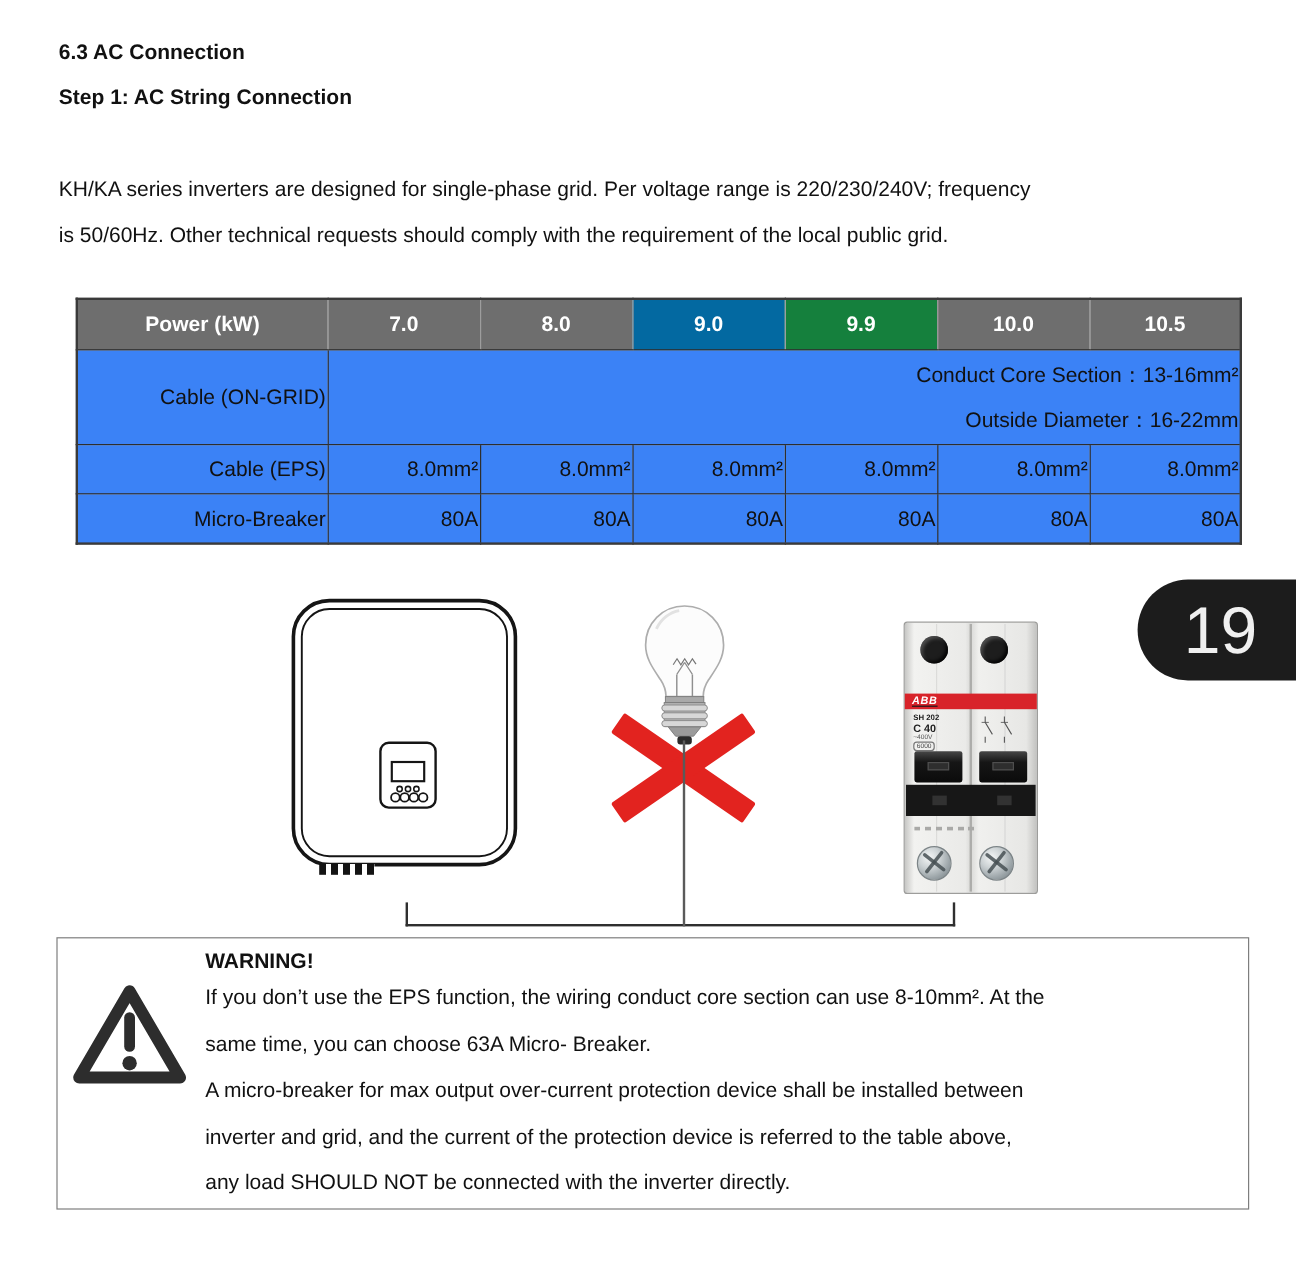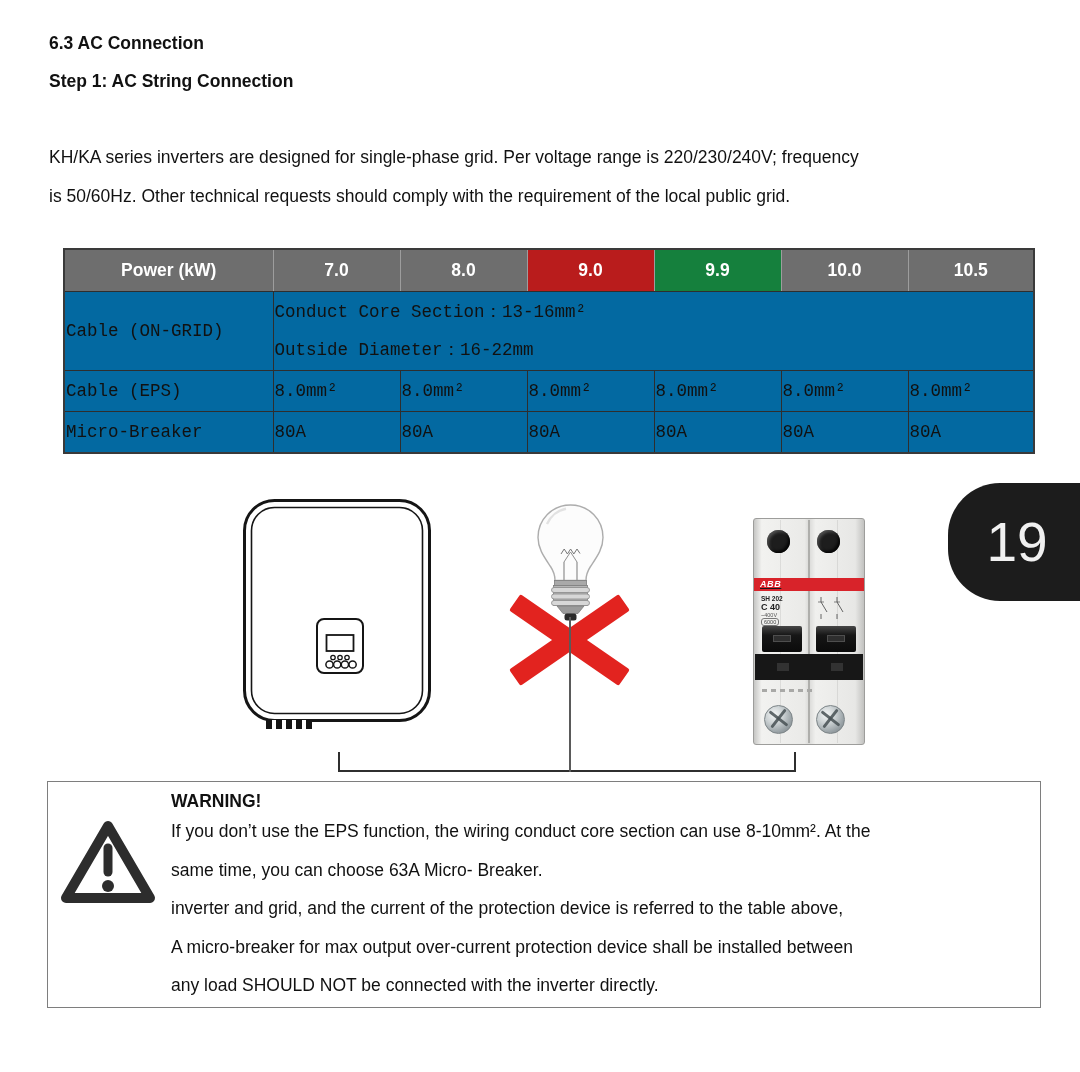--- a/index.html
+++ b/index.html
@@ -18,22 +18,22 @@
   table.spec{
     position:absolute; left:63px; top:248px; width:970px;
     border-collapse:collapse; table-layout:fixed; border:2px solid #3a3a3a;
   }
   table.spec th{
     height:39px; color:#ffffff; font-weight:bold; font-size:17.5px;
     border-left:1px solid #9d9d9d; border-right:1px solid #9d9d9d;
     border-bottom:1.5px solid #2e2e2e; vertical-align:middle;
   }
   table.spec td{
-    border:1.5px solid #2e2e2e; text-align:left; vertical-align:middle;
-    font-size:17.5px; color:#111; background:#0369a1;font-family:Liberation Mono, monospace;
+    border:1.5px solid #2e2e2e; text-align:right; vertical-align:middle;
+    font-size:17.5px; color:#111; background:#3b82f6;
   }
   td.rowlabel{height:38px;}
   td.merged div{line-height:38px;}
   tr.r-eps td, tr.r-brk td{height:38px;margin-left:16px;}
 
   
   .inv-fins{position:absolute; left:266px; top:720px; width:46px; height:9px;
     background:repeating-linear-gradient(90deg,#141414 0 6px,#ffffff 6px 10px);}
 
   
@@ -70,21 +70,21 @@
   .brk-housing .tab{position:absolute; top:9px; width:12px; height:8px; background:#323232;}
   .brk-print{position:absolute; left:9px; top:171px; width:52px; height:3px;
     background:repeating-linear-gradient(90deg,#a9a9a7 0 5px, transparent 5px 9px);}
   .brk-screw-bot{position:absolute; top:187px; width:27px; height:27px; border-radius:50%; border:1px solid #7c8487;
     background:radial-gradient(circle at 35% 32%, #f5f7f7 0%, #ccd2d4 35%, #97a0a4 70%, #747c80 100%);}
   .brk-screw-bot .sl{position:absolute; left:2px; right:2px; top:11px; height:3px;
     background:rgba(70,80,84,.85); border-radius:2px;}
   .brk-screw-bot .sl.a{transform:rotate(38deg);} .brk-screw-bot .sl.b{transform:rotate(-52deg);}
 
   
-  .page-tab{position:absolute; left:948px; top:483px; width:132px; height:118px; background:#1c1c1c;
+  .page-tab{position:absolute; left:948px; top:483px; width:132px; height:84px; background:#1c1c1c;
     border-radius:52px 0 0 52px; display:flex; align-items:center; justify-content:center;
     color:#f0f0f0; font-size:55px; padding-left:6px; box-sizing:border-box;}
 
   
   .warnbox{position:absolute; left:47px; top:781px; width:994px; height:227px;
     border:1.5px solid #7e7e7e; box-sizing:border-box;}
   .warn-title{position:absolute; left:123px; top:9px; font-size:17.5px; font-weight:bold; color:#111;}
   .warn-lines{position:absolute; left:123px; top:30px; font-size:17.5px; line-height:38.5px; color:#111; width:865px;}
 </style>
 </head>
@@ -108,21 +108,21 @@
       <col style="width:127px">
         <col style="width:127px">
         <col style="width:127px">
         <col style="width:126px">
     </colgroup>
     <thead>
       <tr>
         <th style="background-color: rgb(110, 110, 110);">Power (kW)</th>
         <th style="background-color: rgb(110, 110, 110);">7.0</th>
         <th style="background-color: rgb(110, 110, 110);">8.0</th>
-        <th style="background-color: #b91c1c;">9.0</th>
+        <th style="background-color: #0369a1;">9.0</th>
         <th style="background-color: #15803d;">9.9</th>
         <th style="background-color: rgb(110, 110, 110);">10.0</th>
         <th style="background-color: rgb(110, 110, 110);">10.5</th>
       </tr>
     </thead>
     <tbody>
       <tr>
         <td class="rowlabel">Cable (ON-GRID)</td>
         <td class="merged" colspan="6">
           <div>Conduct Core Section：13-16mm²</div>
@@ -240,19 +240,19 @@
   <div class="warnbox">
     <svg class="abs" style="left:11px; top:36px;" width="98" height="88" viewBox="0 0 98 88">
       <path d="M49,8 L91,80 L7,80 Z" fill="none" stroke="#2d2d2d" stroke-width="10" stroke-linejoin="round"></path>
       <path d="M49,30 L49,54" stroke="#2d2d2d" stroke-width="9" stroke-linecap="round"></path>
       <circle cx="49" cy="68" r="6" fill="#2d2d2d"></circle>
     </svg>
     <div class="warn-title">WARNING!</div>
     <div class="warn-lines">
       <div>If you don’t use the EPS function, the wiring conduct core section can use 8-10mm². At the</div>
       <div>same time, you can choose 63A Micro- Breaker.</div>
+      <div>A micro-breaker for max output over-current protection device shall be installed between</div>
       <div>inverter and grid, and the current of the protection device is referred to the table above,</div>
-      <div>A micro-breaker for max output over-current protection device shall be installed between</div>
       <div>any load SHOULD NOT be connected with the inverter directly.</div>
     </div>
   </div>
 
 </div>
 
 </body></html>

